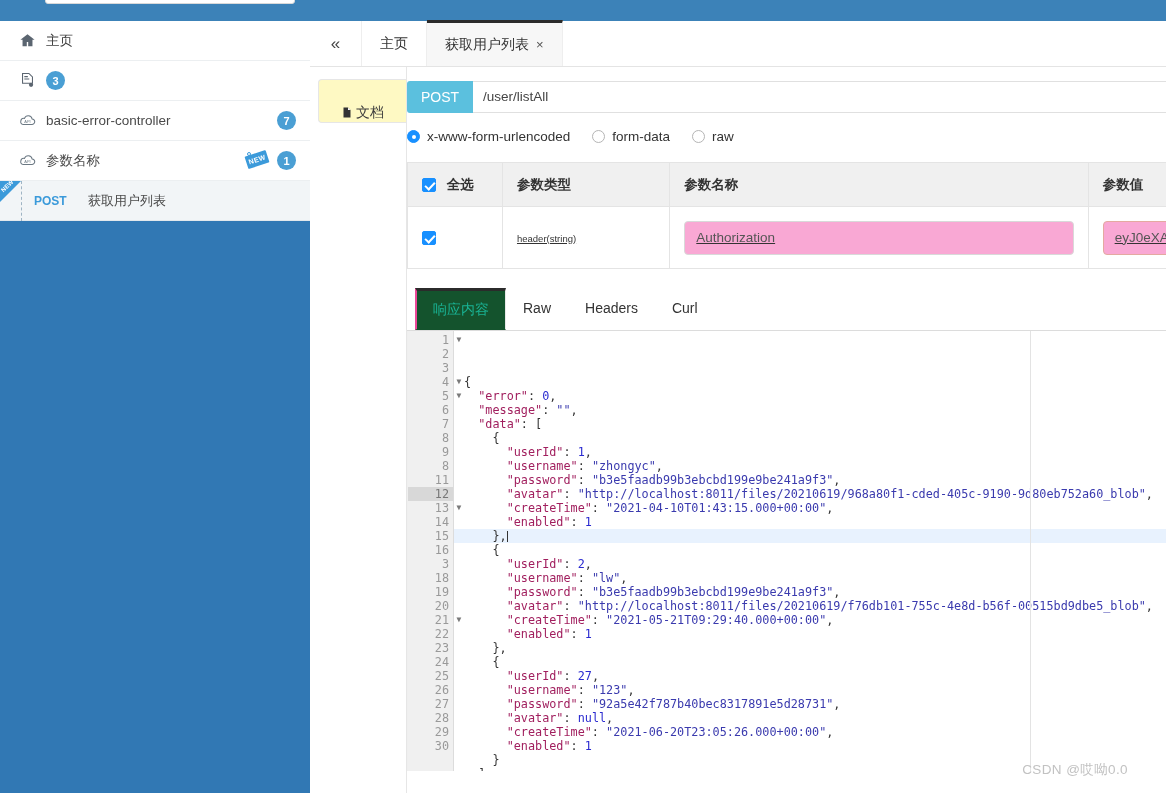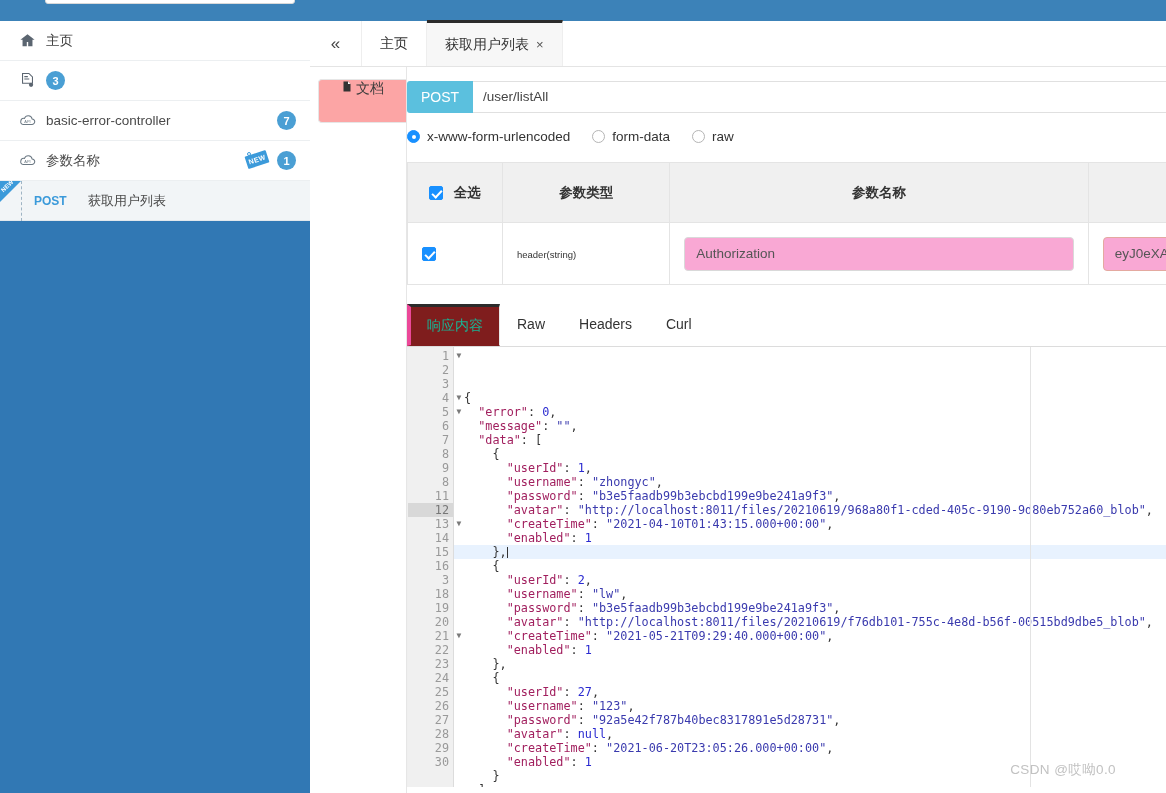--- a/index.html
+++ b/index.html
@@ -115,22 +115,22 @@
   }
   .tab .close {
     margin-left: 7px; font-size: 13px; color: #555;
   }
 
   .body-wrap { position: relative; height: 726px; display: flex; }
 
   
   .vtabs { width: 96px; flex: 0 0 96px; padding-top: 12px; background: #fff; }
   .vtab {
-    height: 44px; display: flex; align-items: flex-start; justify-content: center;
-    font-size: 14px; color: #3c3c3c; cursor: pointer; background: #fca5a5;
+    height: 44px; display: flex; align-items: flex-end; justify-content: center;
+    font-size: 14px; color: #3c3c3c; cursor: pointer; background: #fef9c3;
     border: 1px solid #e6e6e6; border-right: none; border-radius: 4px 0 0 4px;
     margin-left: 8px; margin-bottom: 6px; position: relative;
   }
   .vtab .vic { margin-right: 3px; font-size: 13px; }
   .vtab.active { border-color: #e0e0e0; box-shadow: 0 0 0 0 #fff; }
 
   .pane {
     flex: 1 1 auto; border-left: 1px solid #e6e6e6; padding: 14px 0 0 0;
     overflow: hidden; position: relative;
   }
@@ -159,26 +159,26 @@
     width: 4px; height: 4px; border-radius: 50%; background: #fff;
   }
 
   
   .ptable {
     margin-top: 18px; border: 1px solid #e4e4e4; border-collapse: collapse;
     width: 1100px; table-layout: fixed; background: #fff;
   }
   .ptable th {
     background: #f0f0f0; font-size: 13.5px; color: #333; font-weight: bold;
-    text-align: center; padding: 10px 14px; border-right: 1px solid #e4e4e4;
-    border-bottom: 1px solid #e4e4e4; height: 60px;
+    text-align: left; padding: 10px 14px; border-right: 1px solid #e4e4e4;
+    border-bottom: 1px solid #e4e4e4; height: 44px;
   }
   .ptable td {
     padding: 10px 14px; border-right: 1px solid #e4e4e4; height: 62px;
-    vertical-align: middle; font-size: 12px; color: #333;
+    vertical-align: middle; font-size: 12px; color: #333; text-decoration: underline;
   }
   .ptable .c-sel { width: 84px; }
   .ptable .c-type { width: 148px; }
   .ptable .c-name { width: 370px; }
   .ptable .c-val { width: 370px; }
   .cb {
     width: 14px; height: 14px; border-radius: 2px; background: #1890ff;
     display: inline-block; position: relative; vertical-align: middle;
     border: 1px solid #1890ff;
   }
@@ -196,23 +196,23 @@
   .tin.warn { border-color: #e4a9a0; }
 
   
   .resp { margin-top: 20px; width: 1100px; }
   .rtabs { display: flex; border-bottom: 1px solid #dcdcdc; }
   .rtab {
     padding: 10px 16px; font-size: 14px; color: #333; cursor: pointer;
     background: #fff; border: 1px solid transparent; position: relative;
   }
   .rtab.active {
-    color: #19b394; background: #7f1d1d;
-    border-top: 3px solid #2b2b2b; border-left: 4px solid #ec4899;
-    border-right: 1px solid #e8e8e8; margin-top: -1px;
+    color: #19b394; background: #14532d;
+    border-top: 3px solid #2b2b2b; border-left: 2px solid #ec4899;
+    border-right: 1px solid #e8e8e8; margin-top: -1px; margin-left: 8px;
   }
 
   .editor {
     position: relative; display: flex; background: #ffffff;
     font-family: "DejaVu Sans Mono", "Liberation Mono", monospace;
     font-size: 11.8px; line-height: 14px; height: 440px; overflow: hidden;
     border-left: 1px solid #efefef;
   }
   .gutter {
     flex: 0 0 46px; background: #f0f0f0; color: #999; text-align: right;
@@ -237,21 +237,21 @@
   .caret {
     display: inline-block; width: 1px; height: 11px; background: #333;
     vertical-align: -2px; margin-left: 0px;
   }
   .ruler {
     position: absolute; left: 576px; top: 0; bottom: 0; width: 1px;
     background: #e3e3e3;
   }
 
   .watermark {
-    position: absolute; right: 50px; bottom: 14px; color: #c2c2c2;
+    position: absolute; right: 38px; bottom: 14px; color: #c2c2c2;
     font-size: 13.5px; letter-spacing: .4px; pointer-events: none;
   }
 </style>
 </head>
 <body>
 
 <div id="app">
 
   <div class="topbar">
     <div class="topbar searchbox-holder" style="position:static;width:auto;height:auto;background:none">

